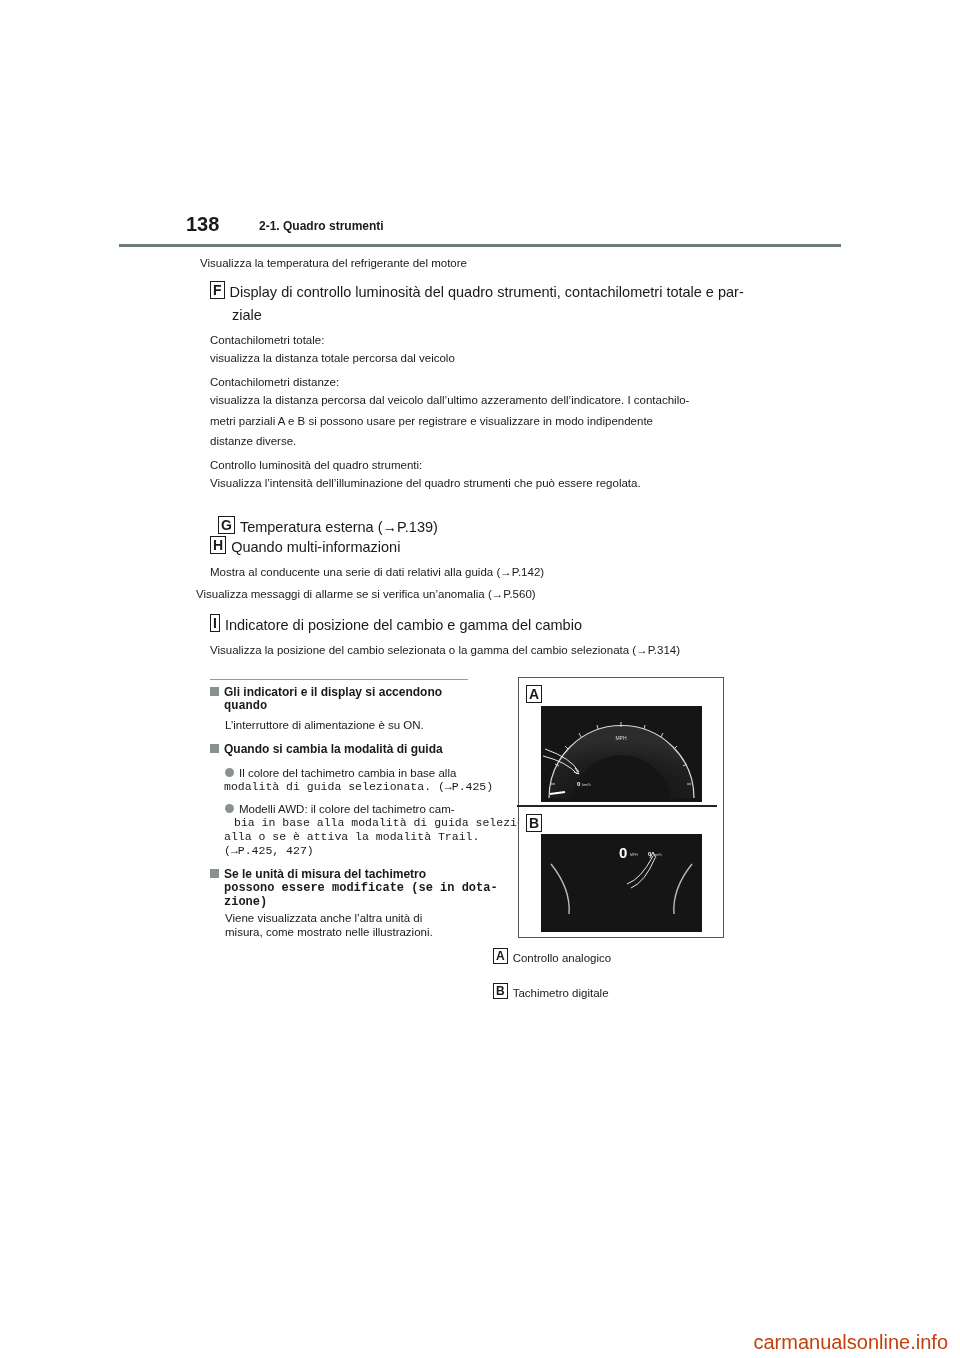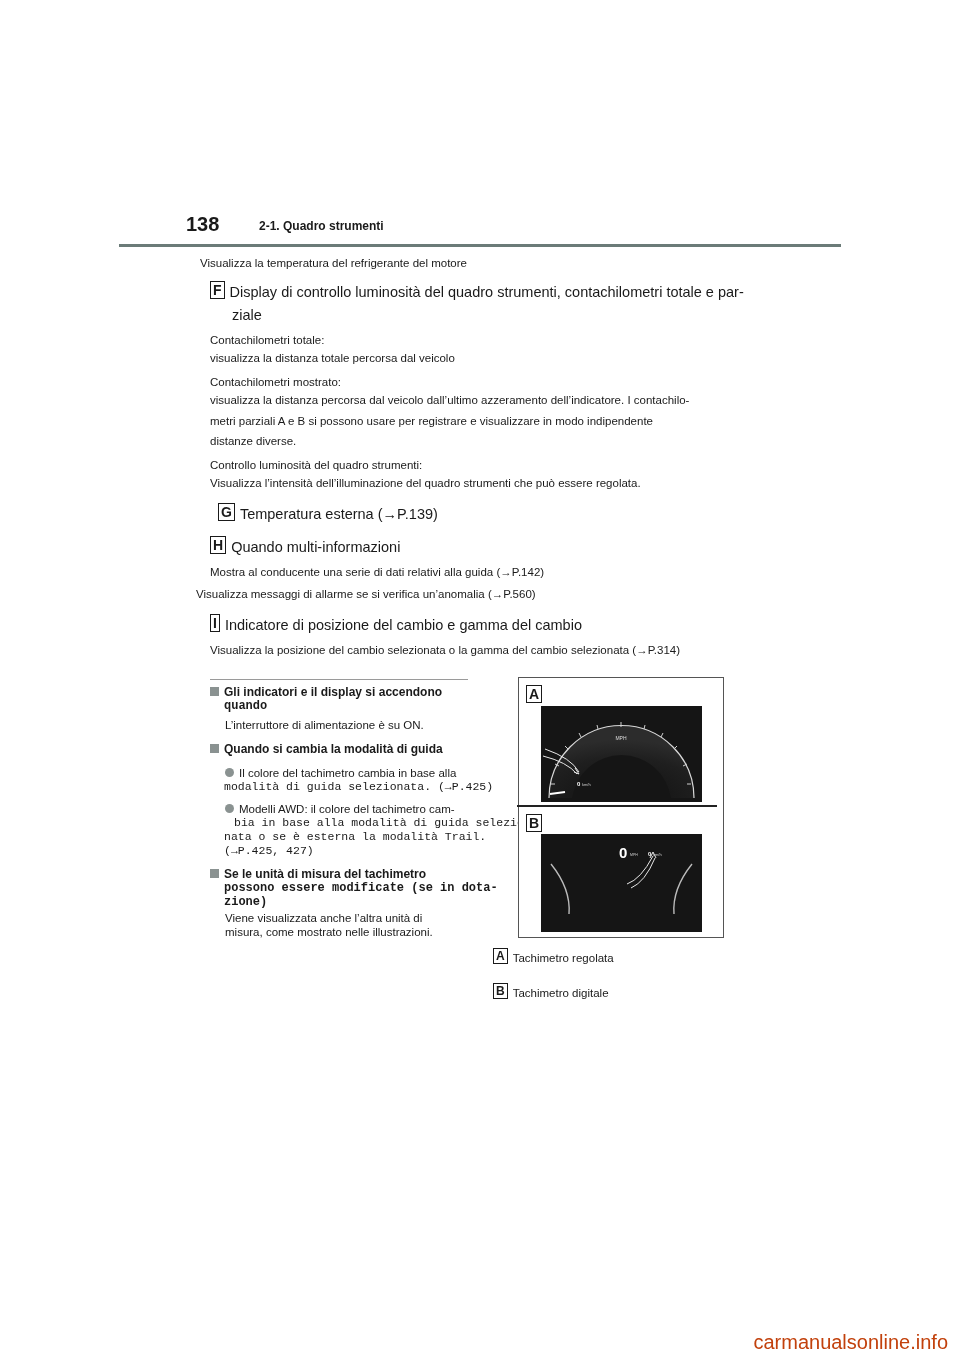--- a/index.html
+++ b/index.html
@@ -34,28 +34,28 @@
 
 <div class="abs p" style="left:200px; top:254px;">Visualizza la temperatura del refrigerante del motore</div>
 
 <div class="abs h" style="left:210px; top:281px; width:560px;">
   <span class="lbl lbl-lg">F</span><span>Display di controllo luminosità del quadro strumenti, contachilometri totale e par-</span>
 </div>
 <div class="abs h" style="left:232px; top:304px;">ziale</div>
 
 <div class="abs p" style="left:210px; top:331px;">Contachilometri totale:</div>
 <div class="abs p" style="left:210px; top:349px;">visualizza la distanza totale percorsa dal veicolo</div>
-<div class="abs p" style="left:210px; top:373px;">Contachilometri mostrato:</div>
+<div class="abs p" style="left:210px; top:373px;">Contachilometri distanze:</div>
 <div class="abs p" style="left:210px; top:391px;">visualizza la distanza percorsa dal veicolo dall’ultimo azzeramento dell’indicatore. I contachilo-</div>
 <div class="abs p" style="left:210px; top:412px;">metri parziali A e B si possono usare per registrare e visualizzare in modo indipendente</div>
 <div class="abs p" style="left:210px; top:432px;">distanze diverse.</div>
 <div class="abs p" style="left:210px; top:456px;">Controllo luminosità del quadro strumenti:</div>
 <div class="abs p" style="left:210px; top:474px;">Visualizza l’intensità dell’illuminazione del quadro strumenti che può essere regolata.</div>
 
-<div class="abs h" style="left:210px; top:503px;padding-left:8px;">
+<div class="abs h" style="left:210px; top:516px;padding-left:8px;">
   <span class="lbl lbl-lg">G</span><span>Temperatura esterna (→P.139)</span>
 </div>
 
 <div class="abs h" style="left:210px; top:536px;">
   <span class="lbl lbl-lg">H</span><span>Quando multi-informazioni</span>
 </div>
 <div class="abs p" style="left:210px; top:563px;">Mostra al conducente una serie di dati relativi alla guida (→P.142)</div>
 <div class="abs p" style="left:196px; top:585px;">Visualizza messaggi di allarme se si verifica un’anomalia (→P.560)</div>
 
 <div class="abs h" style="left:210px; top:614px;">
@@ -75,21 +75,21 @@
   <span class="sq"></span><span>Quando si cambia la modalità di guida</span>
 </div>
 <div class="abs side-p" style="left:210px; top:766px;">
   <span class="dot"></span><span>Il colore del tachimetro cambia in base alla</span>
 </div>
 <div class="abs side-p indent" style="left:210px; top:780px;">modalità di guida selezionata. (→P.425)</div>
 <div class="abs side-p" style="left:210px; top:802px;">
   <span class="dot"></span><span>Modelli AWD: il colore del tachimetro cam-</span>
 </div>
 <div class="abs side-p indent" style="left:220px; top:816px;">bia in base alla modalità di guida selezio-</div>
-<div class="abs side-p indent" style="left:210px; top:830px;">nata o se è esterna la modalità Trail.</div>
+<div class="abs side-p indent" style="left:210px; top:830px;">alla o se è attiva la modalità Trail.</div>
 <div class="abs side-p indent" style="left:210px; top:844px;">(→P.425, 427)</div>
 
 <div class="abs side-h" style="left:210px; top:867px;">
   <span class="sq"></span><span>Se le unità di misura del tachimetro</span>
 </div>
 <div class="abs side-h indent" style="left:210px; top:881px;">possono essere modificate (se in dota-</div>
 <div class="abs side-h indent" style="left:210px; top:895px;">zione)</div>
 <div class="abs side-p" style="left:210px; top:911px;">Viene visualizzata anche l’altra unità di</div>
 <div class="abs side-p" style="left:210px; top:925px;">misura, come mostrato nelle illustrazioni.</div>
 
@@ -135,19 +135,19 @@
       <path d="M86 50 Q100 45 112 22 M90 54 Q104 48 114 24 M109 24 L112 18 L115 24" fill="none" stroke="#e8e8e8" stroke-width="1"></path>
       <text x="78" y="24" fill="#ffffff" font-size="15" font-weight="bold" font-family="Liberation Sans, sans-serif">0</text>
       <text x="89" y="22" fill="#cccccc" font-size="3.5" font-family="Liberation Sans, sans-serif">MPH</text>
       <text x="107" y="22" fill="#ffffff" font-size="6" font-weight="bold" font-family="Liberation Sans, sans-serif">0</text>
       <text x="112" y="22" fill="#cccccc" font-size="4" font-family="Liberation Sans, sans-serif">km/h</text>
     </svg>
   </div>
 </div>
 
 <div class="abs p" style="left:493px; top:948px;">
-  <span class="lbl">A</span><span>Tachimetro regolata</span>
+  <span class="lbl">A</span><span>Controllo analogico</span>
 </div>
 <div class="abs p" style="left:493px; top:983px;">
   <span class="lbl">B</span><span>Tachimetro digitale</span>
 </div>
 
 <div class="abs watermark">carmanualsonline.info</div>
 
 </body></html>

